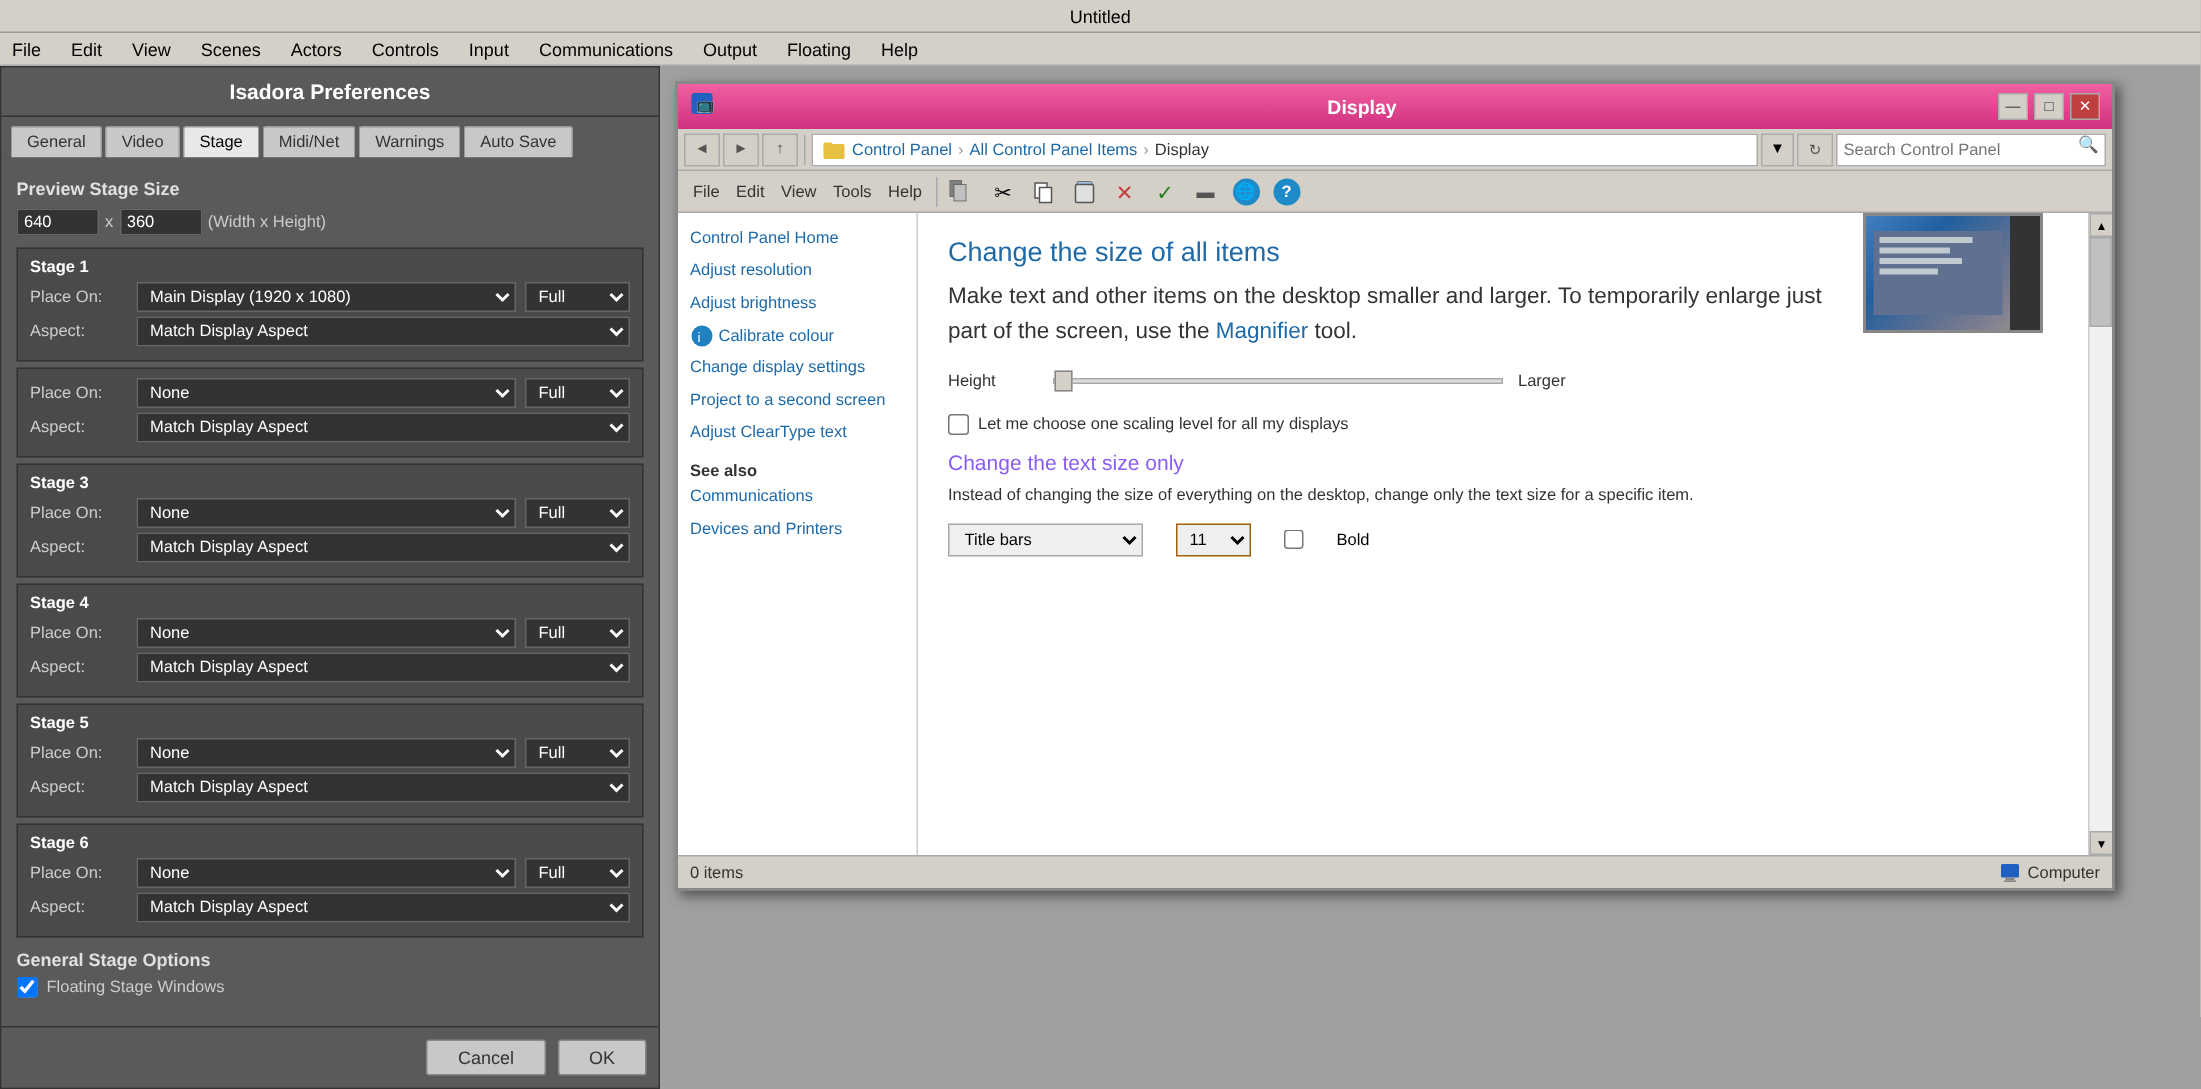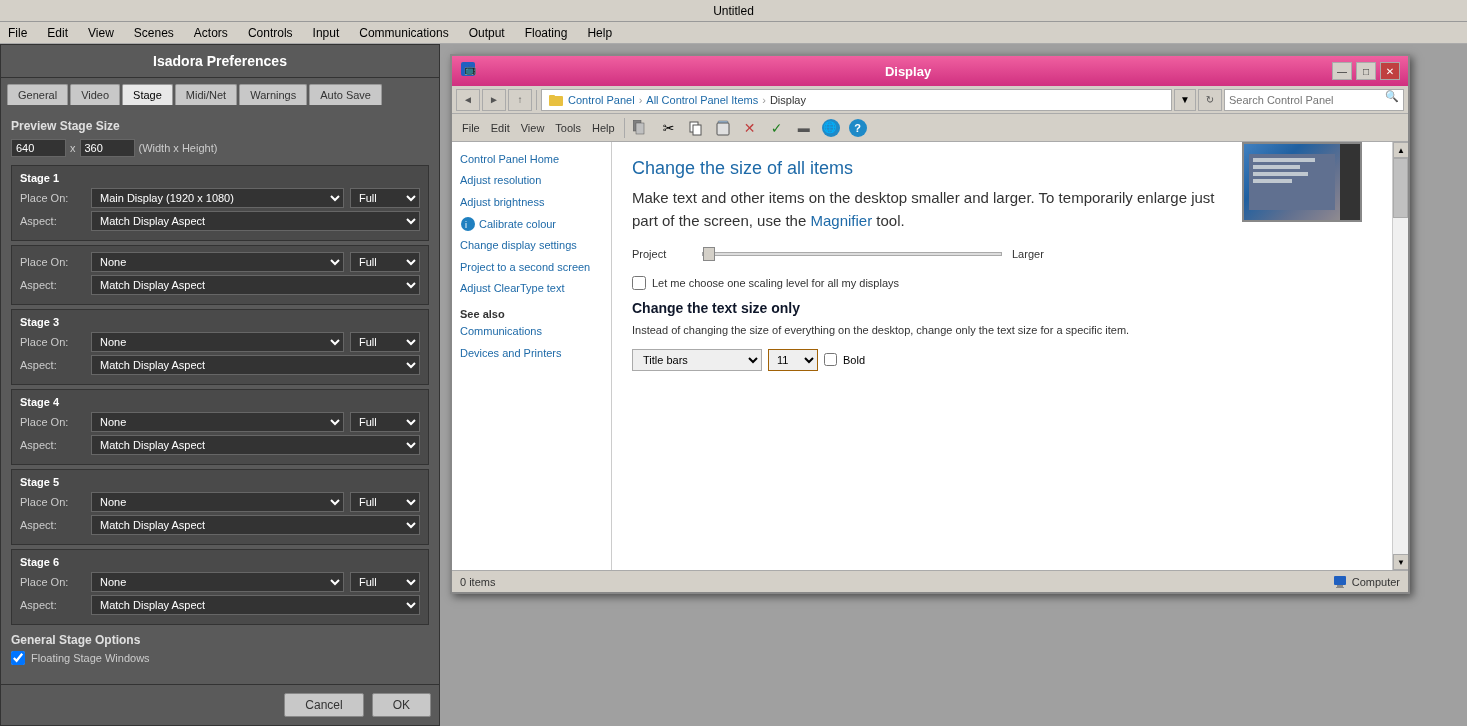--- a/index.html
+++ b/index.html
@@ -85,24 +85,24 @@
     .slider-label { font-size: 11px; color: #333; width: 60px; }
     .slider-bar { flex: 1; height: 4px; background: #ddd; border: 1px solid #aaa; position: relative; max-width: 300px; cursor: pointer; }
     .slider-thumb { position: absolute; left: 0; top: -6px; width: 12px; height: 14px; background: #d4d0c8; border: 1px solid #888; cursor: pointer; }
     .slider-label-right { font-size: 11px; color: #333; }
     .preview-placeholder { width: 120px; height: 80px; background: linear-gradient(135deg, #4080c0 0%, #2060a0 30%, #607090 60%, #808090 80%, #a09890 100%); border: 2px solid #888; position: relative; overflow: hidden; }
     .preview-placeholder::after { content: ''; position: absolute; right: 0; top: 0; width: 20px; height: 80px; background: #333; }
 
     .checkbox-option { display: flex; align-items: center; gap: 6px; margin-bottom: 10px; font-size: 11px; color: #333; }
     .checkbox-option input { width: 14px; height: 14px; }
 
-    .section-heading2 { color: #0f172a; font-size: 14px; margin-bottom: 6px; font-weight: bold; }
+    .section-heading2 { color: #8b5cf6; font-size: 14px; margin-bottom: 6px; font-weight: normal; }
     .section-desc { font-size: 11px; color: #333; line-height: 1.5; margin-bottom: 10px; max-width: 600px; }
 
-    .dropdown-row { display: flex; align-items: center; gap: 6px; }
+    .dropdown-row { display: flex; align-items: center; gap: 22px; }
     .dropdown-row select { padding: 2px 4px; font-size: 11px; border: 1px solid #aaa; }
 
     .display-scrollbar { width: 16px; background: #f0f0f0; border-left: 1px solid #ccc; display: flex; flex-direction: column; }
     .scrollbar-btn { width: 16px; height: 16px; background: #d4d0c8; border: 1px solid #aaa; display: flex; align-items: center; justify-content: center; font-size: 8px; cursor: pointer; }
     .scrollbar-track { flex: 1; position: relative; }
     .scrollbar-thumb { position: absolute; top: 0; left: 0; right: 0; height: 60px; background: #c0c0c0; border: 1px solid #aaa; cursor: pointer; }
 
     .display-statusbar { height: 22px; background: #d4d0c8; border-top: 1px solid #aaa; display: flex; align-items: center; justify-content: space-between; padding: 0 8px; font-size: 11px; color: #333; }
 
     .right-area { flex: 1; background: #a0a0a0; }
@@ -412,21 +412,21 @@
               <div style="position:absolute;right:0;top:0;width:20px;height:100%;background:#2a2a2a;"></div>
             </div>
           </div>
 
           <h2 class="display-heading">Change the size of all items</h2>
           <p class="display-desc">
             Make text and other items on the desktop smaller and larger. To temporarily enlarge just part of the screen, use the <a>Magnifier</a> tool.
           </p>
 
           <div class="slider-row">
-            <span class="slider-label">Project</span>
+            <span class="slider-label">Height</span>
             <div class="slider-bar">
               <div class="slider-thumb"></div>
             </div>
             <span class="slider-label-right">Larger</span>
           </div>
 
           <div class="checkbox-option">
             <input type="checkbox" style="">
             <span>Let me choose one scaling level for all my displays</span>
           </div>

